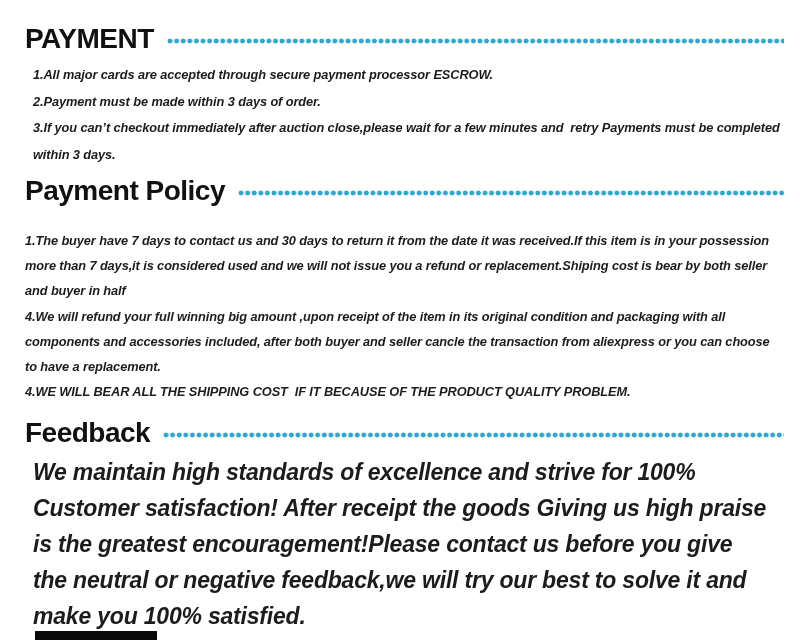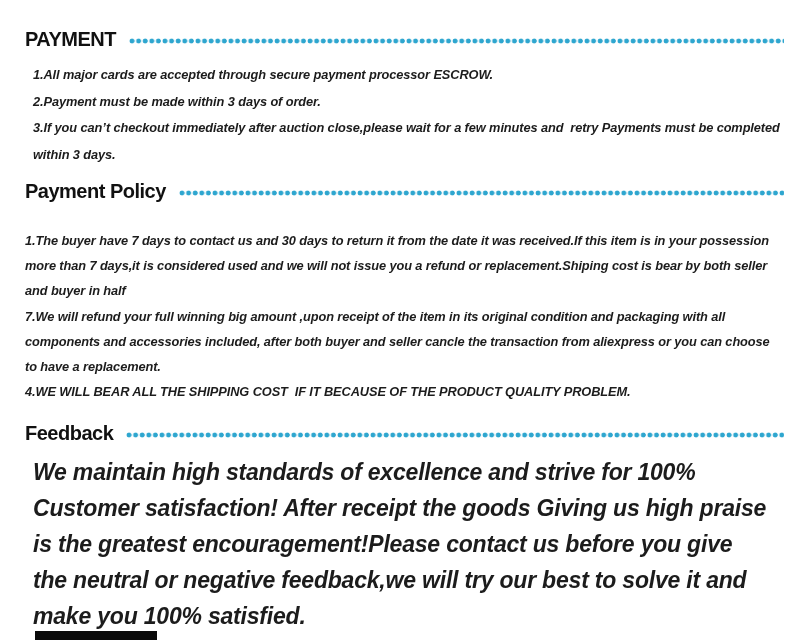--- a/index.html
+++ b/index.html
@@ -12,21 +12,21 @@
     overflow:hidden;
     font-family:"Liberation Sans","DejaVu Sans",sans-serif;
   }
   .hrow{
     display:flex;
     align-items:center;
     gap:13px;
   }
   .hrow h2{
     margin:0;
-    font-size:20px;
+    font-size:28px;
     line-height:34px;
     font-weight:700;
     letter-spacing:-0.5px;
     color:var(--heading-color,#111);
     white-space:nowrap;
   }
   .dots{
     flex:1;
     height:8px;
     margin-top:4px;
@@ -73,21 +73,21 @@
     </div>
   </section>
 
   <section class="sec-returns">
     <div class="hrow">
       <h2>Payment Policy</h2>
       <div class="dots"></div>
     </div>
     <div class="plist">
       <p class="body">1.The buyer have 7 days to contact us and 30 days to return it from the date it was received.If this item is in your possession more than 7 days,it is considered used and we will not issue you a refund or replacement.Shiping cost is bear by both seller and buyer in half</p>
-      <p class="body">7.We will refund your full winning big amount ,upon receipt of the item in its original condition and packaging with all components and accessories included, after both buyer and seller cancle the transaction from aliexpress or you can choose to have a replacement.</p>
+      <p class="body">4.We will refund your full winning big amount ,upon receipt of the item in its original condition and packaging with all components and accessories included, after both buyer and seller cancle the transaction from aliexpress or you can choose to have a replacement.</p>
       <p class="body">4.WE WILL BEAR ALL THE SHIPPING COST  IF IT BECAUSE OF THE PRODUCT QUALITY PROBLEM.</p>
     </div>
   </section>
 
   <section class="sec-feedback">
     <div class="hrow">
       <h2>Feedback</h2>
       <div class="dots"></div>
     </div>
     <div class="plist">

